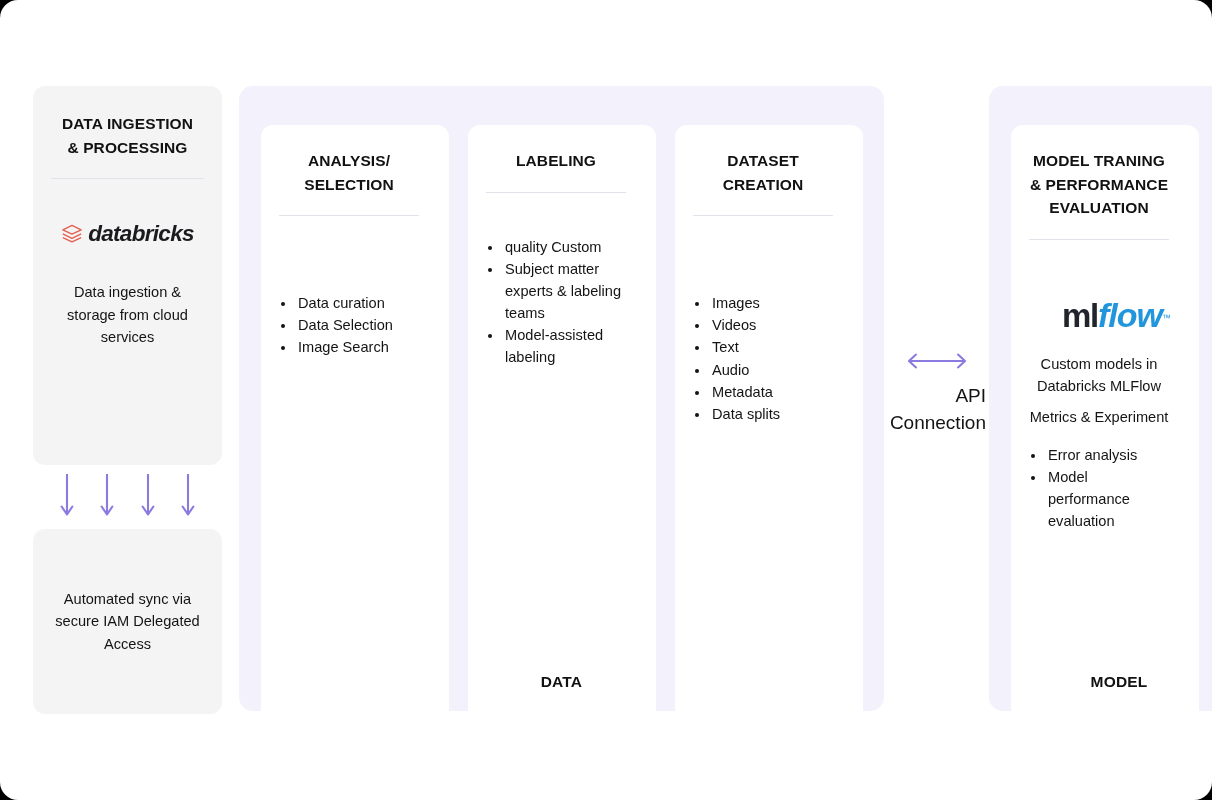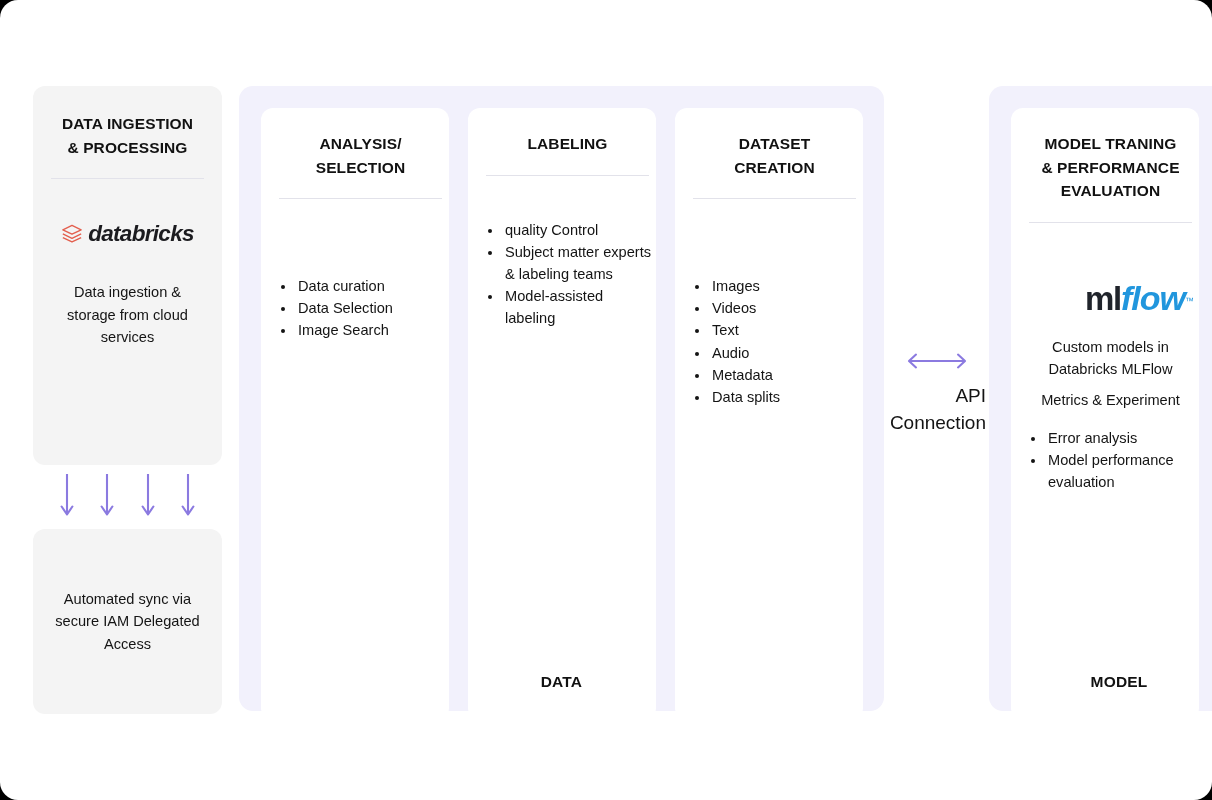--- a/index.html
+++ b/index.html
@@ -121,24 +121,24 @@
     left: 989px;
     top: 86px;
     width: 260px;
     height: 625px;
     background: #f2f1fc;
     border-radius: 14px;
   }
 
   .card {
     position: absolute;
-    top: 22px;
+    top: 39px;
     background: #ffffff;
     border-radius: 12px;
-    padding: 24px 5px 0 16px;
+    padding: 24px 28px 0 16px;
     box-sizing: border-box;
   }
   .card-analysis  { left: 22px;  width: 188px; height: 612px; }
   .card-labeling  { left: 229px; width: 188px; height: 612px; }
   .card-dataset   { left: 436px; width: 188px; height: 612px; }
   .card-model     { left: 22px;  width: 188px; height: 612px; }
 
   .section-caption {
     position: absolute;
     left: 0;
@@ -285,21 +285,21 @@
       </ul>
     </div>
 
     <div class="card card-labeling">
       <div class="panel-heading">
         <div>LABELING</div>
       </div>
       <div class="hr-soft"></div>
       <div class="spacer-labeling"></div>
       <ul class="bullets">
-        <li>quality Control</li>
+        <li>quality Custom</li>
         <li>Subject matter experts &amp; labeling teams</li>
         <li>Model-assisted labeling</li>
       </ul>
     </div>
 
     <div class="card card-dataset">
       <div class="panel-heading">
         <div>DATASET</div>
         <div>CREATION</div>
       </div>

